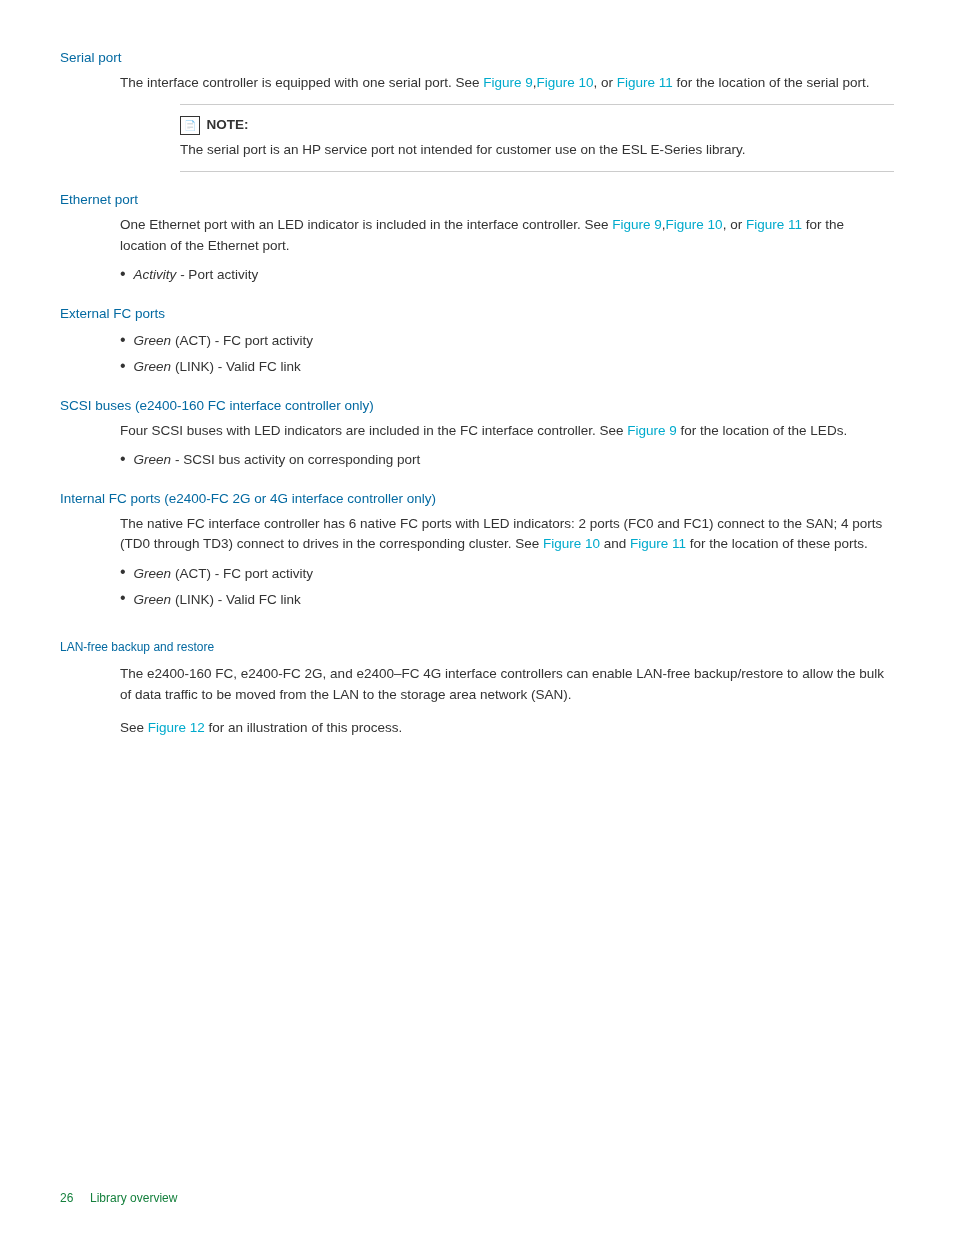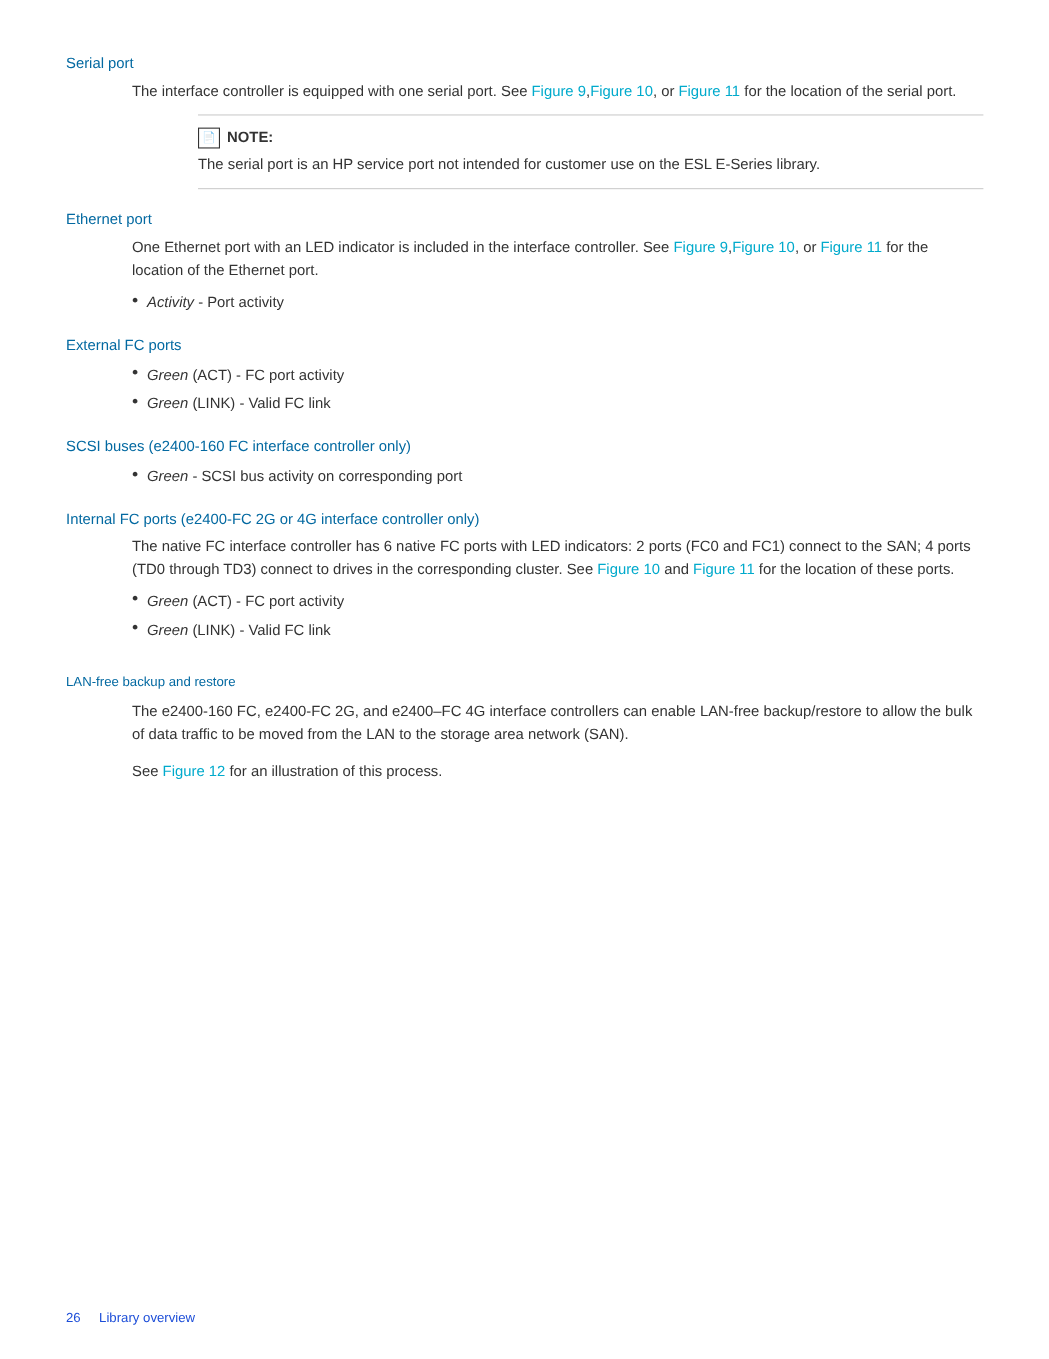--- a/index.html
+++ b/index.html
@@ -92,21 +92,21 @@
 
     .italic {
       font-style: italic;
     }
 
     .footer {
       position: fixed;
       bottom: 30px;
       left: 60px;
       font-size: 12px;
-      color: #1d4ed8;
+      color: #15803d;
     }
 
     .section-block {
       margin-bottom: 6px;
     }
   </style>
 </head>
 <body>
 
 <div class="section-block">
@@ -151,20 +151,23 @@
       <li>
           <span><span class="italic">Green</span> (LINK) - Valid FC link</span>
         </li>
     </ul>
   </div>
 </div>
 
 <div class="section-block">
   <h3 class="section-heading">SCSI buses (e2400-160 FC interface controller only)</h3>
   <div class="section-content">
+    <p>
+      Four SCSI buses with LED indicators are included in the FC interface controller.  See <a class="link">Figure 9</a> for the location of the LEDs.
+    </p>
     <ul class="bullet-list">
       <li>
           <span><span class="italic">Green</span> - SCSI bus activity on corresponding port</span>
         </li>
     </ul>
   </div>
 </div>
 
 <div class="section-block">
   <h3 class="section-heading">Internal FC ports (e2400-FC 2G or 4G interface controller only)</h3>

